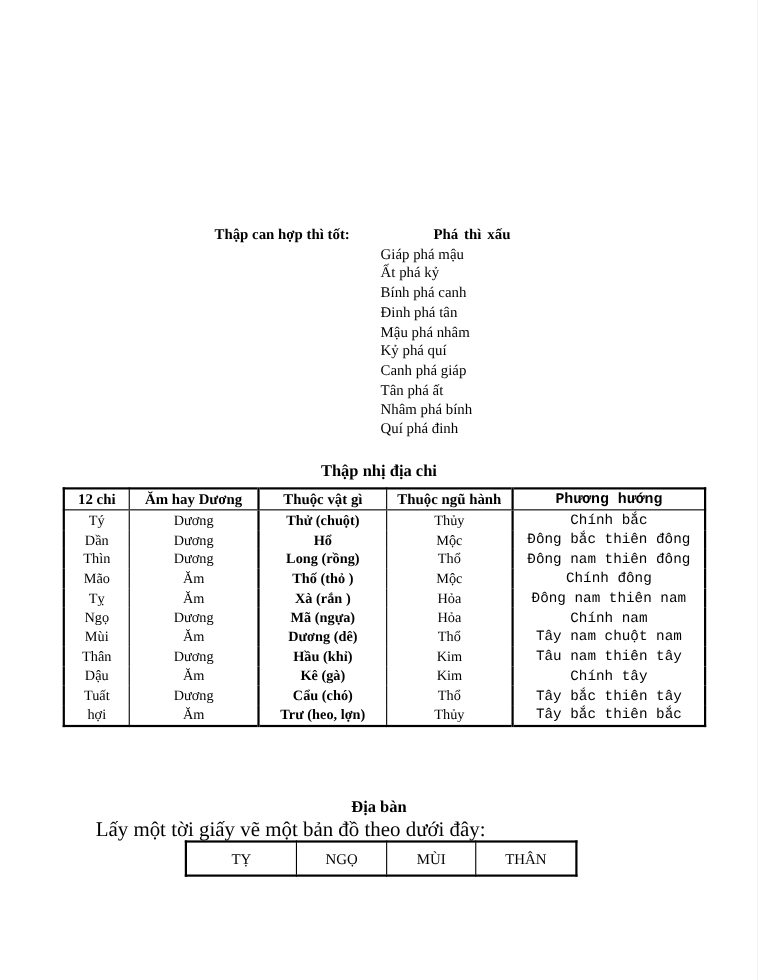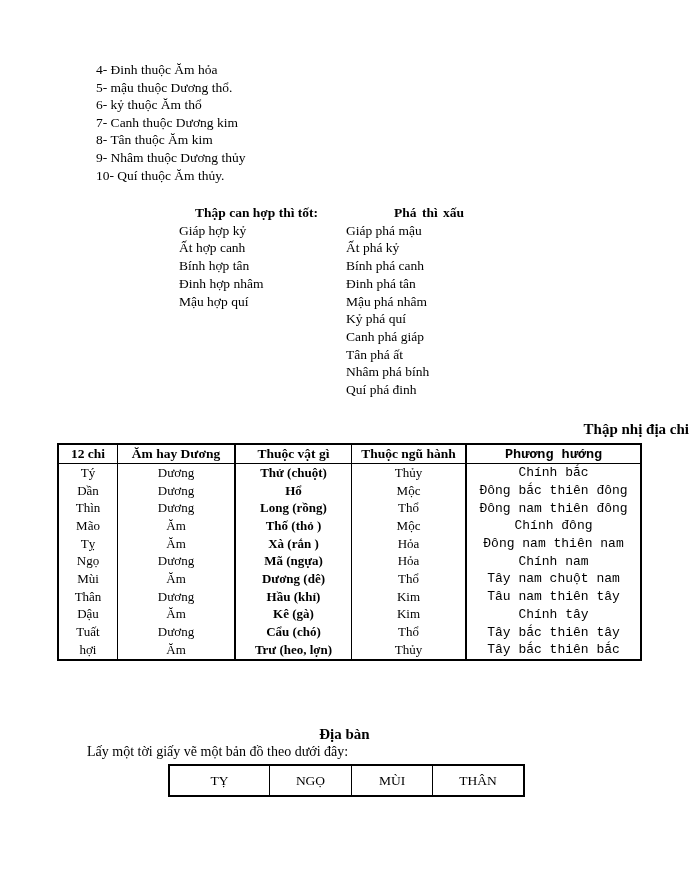--- a/index.html
+++ b/index.html
@@ -24,21 +24,21 @@
   .pair-col{position:absolute;top:204px;font-size:13.5px;line-height:17.7px;}
   .pair-col.good{left:179px;}
   .pair-col.bad{left:346px;}
   .pair-header{font-weight:bold;}
   .good .pair-header{padding-left:16px;}
   .bad .pair-header{padding-left:48px;word-spacing:2px;}
 
   
   .table-title{
     position:absolute;top:421px;left:0;width:689px;
-    text-align:right;font-weight:bold;font-size:15px;
+    text-align:center;font-weight:bold;font-size:15px;
   }
   table.main{
     position:absolute;left:57px;top:443px;
     width:575px;
     border-collapse:collapse;
     border:2px solid #000;
     table-layout:fixed;
     font-size:13px;
   }
   table.main th,table.main td{
@@ -57,21 +57,21 @@
   .c3{width:113px;border-left:1.5px solid #000;}
   .c4{width:173px;border-left:2.5px solid #000;font-family:Liberation Mono, monospace;}
 
   
   .diaban-title{
     position:absolute;top:726px;left:0;width:689px;
     text-align:center;font-weight:bold;font-size:15px;
   }
   .instruction{
     position:absolute;left:87px;top:744px;
-    font-size:14px;
+    font-size:19px;
   }
   table.diaban{
     position:absolute;left:168px;top:764px;
     width:350px;height:33px;
     border-collapse:collapse;
     border:2.5px solid #000;
     table-layout:fixed;
     font-size:13.5px;
   }
   table.diaban td{
@@ -81,39 +81,23 @@
   table.diaban td.d0{border-left:none;width:99px;}
   table.diaban td.d1{width:81px;}
   table.diaban td.d2{width:80px;}
   table.diaban td.d3{width:90px;}
 </style>
 </head>
 <body>
 
 <div class="page">
 
-  <div class="stem-list">
-      <div class="line">4- Đinh thuộc Ăm hỏa</div>
-      <div class="line">5- mậu thuộc Dương thổ.</div>
-      <div class="line">6- kỷ thuộc Ăm thổ</div>
-      <div class="line">7- Canh thuộc Dương kim</div>
-      <div class="line">8- Tân thuộc Ăm kim</div>
-      <div class="line">9- Nhâm thuộc Dương thủy</div>
-      <div class="line">10- Quí thuộc Ăm thủy.</div>
-    </div>
 
   <div class="pair-col good">
     <div class="pair-header">Thập can hợp thì tốt:</div>
-    <div>
-        <div class="line">Giáp hợp kỷ</div>
-        <div class="line">Ất hợp canh</div>
-        <div class="line">Bính hợp tân</div>
-        <div class="line">Đinh hợp nhâm</div>
-        <div class="line">Mậu hợp quí</div>
-      </div>
   </div>
 
   <div class="pair-col bad">
     <div class="pair-header">Phá thì xấu</div>
     <div>
         <div class="line">Giáp phá mậu</div>
         <div class="line">Ất phá kỷ</div>
         <div class="line">Bính phá canh</div>
         <div class="line">Đinh phá tân</div>
         <div class="line">Mậu phá nhâm</div>

